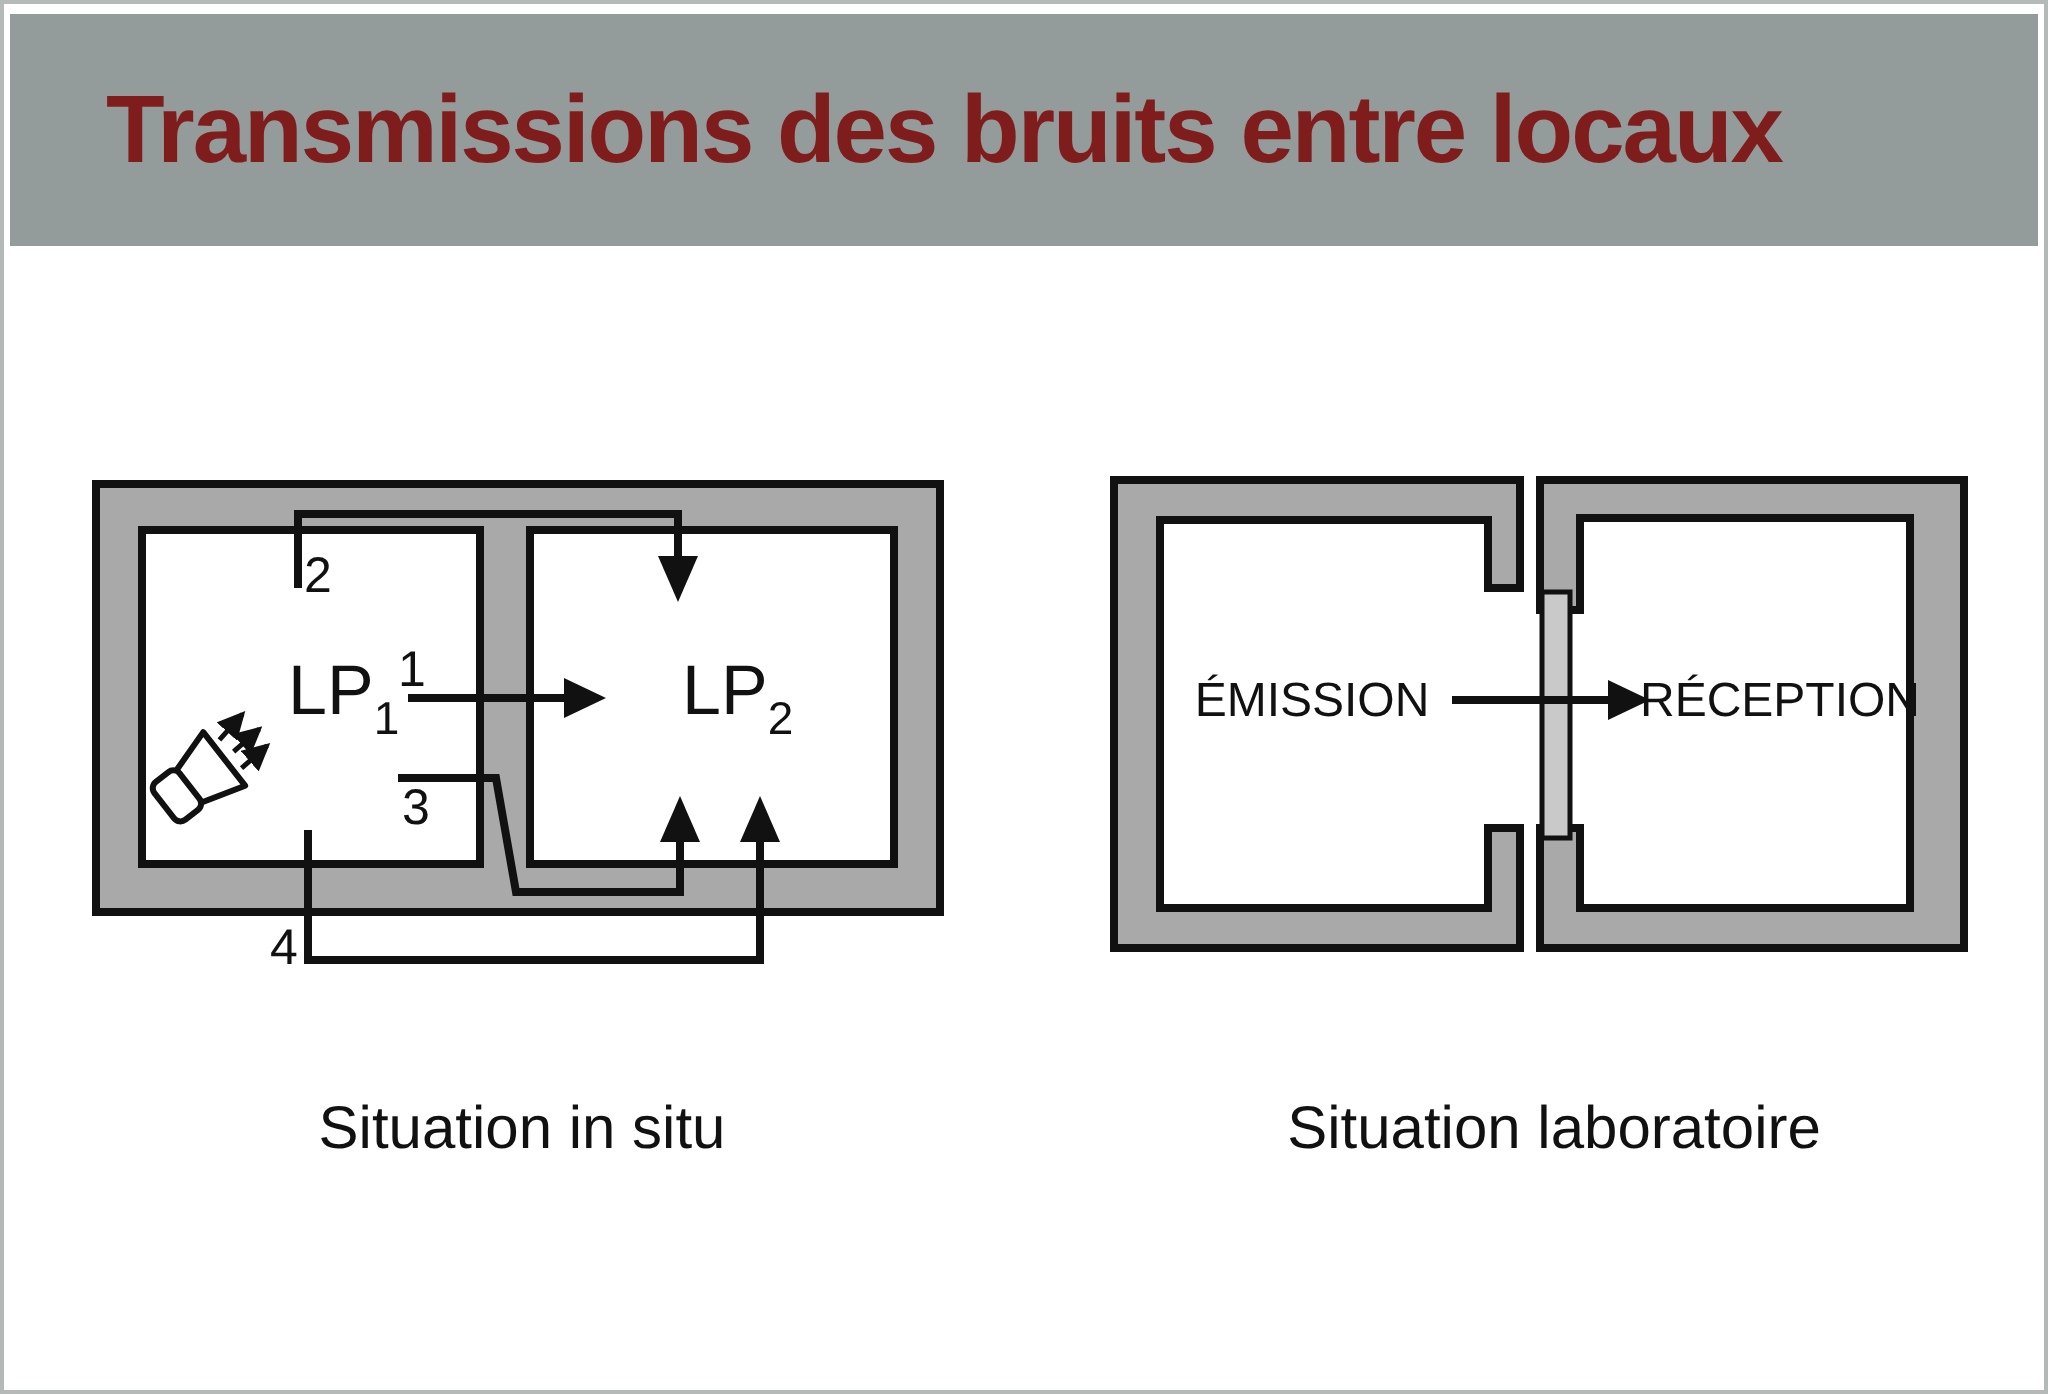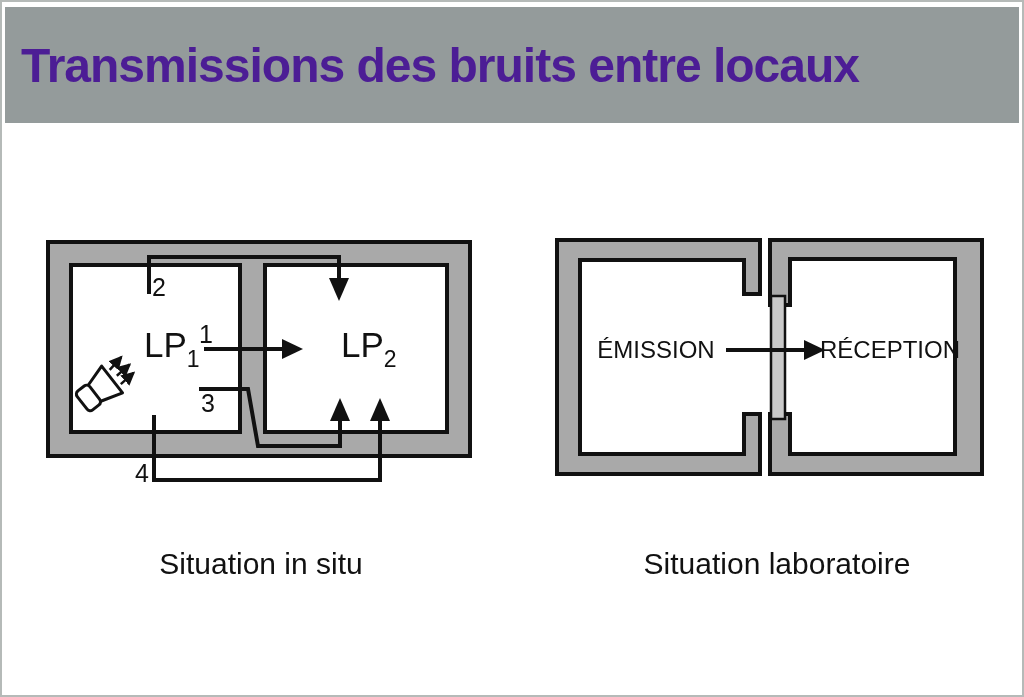--- a/index.html
+++ b/index.html
@@ -14,25 +14,25 @@
   }
   .header{
     position:absolute;
     left:3px; top:5px;
     width:1014px; height:116px;
     background:#949b9b;
     display:flex;
     align-items:center;
   }
   .header .title{
-    color:#4c1d95;
+    color:#7f1d1d;
     font-size:48px;
     font-weight:bold;
     letter-spacing:-1px;
-    padding-left:16px;
+    padding-left:48px;
     white-space:nowrap;
     text-align:right;
   }
   .diagram-svg{
     position:absolute;
     left:0; top:0;
     width:1024px; height:697px;
   }
   .diagram-svg text{
     font-family:"Liberation Sans", sans-serif;

